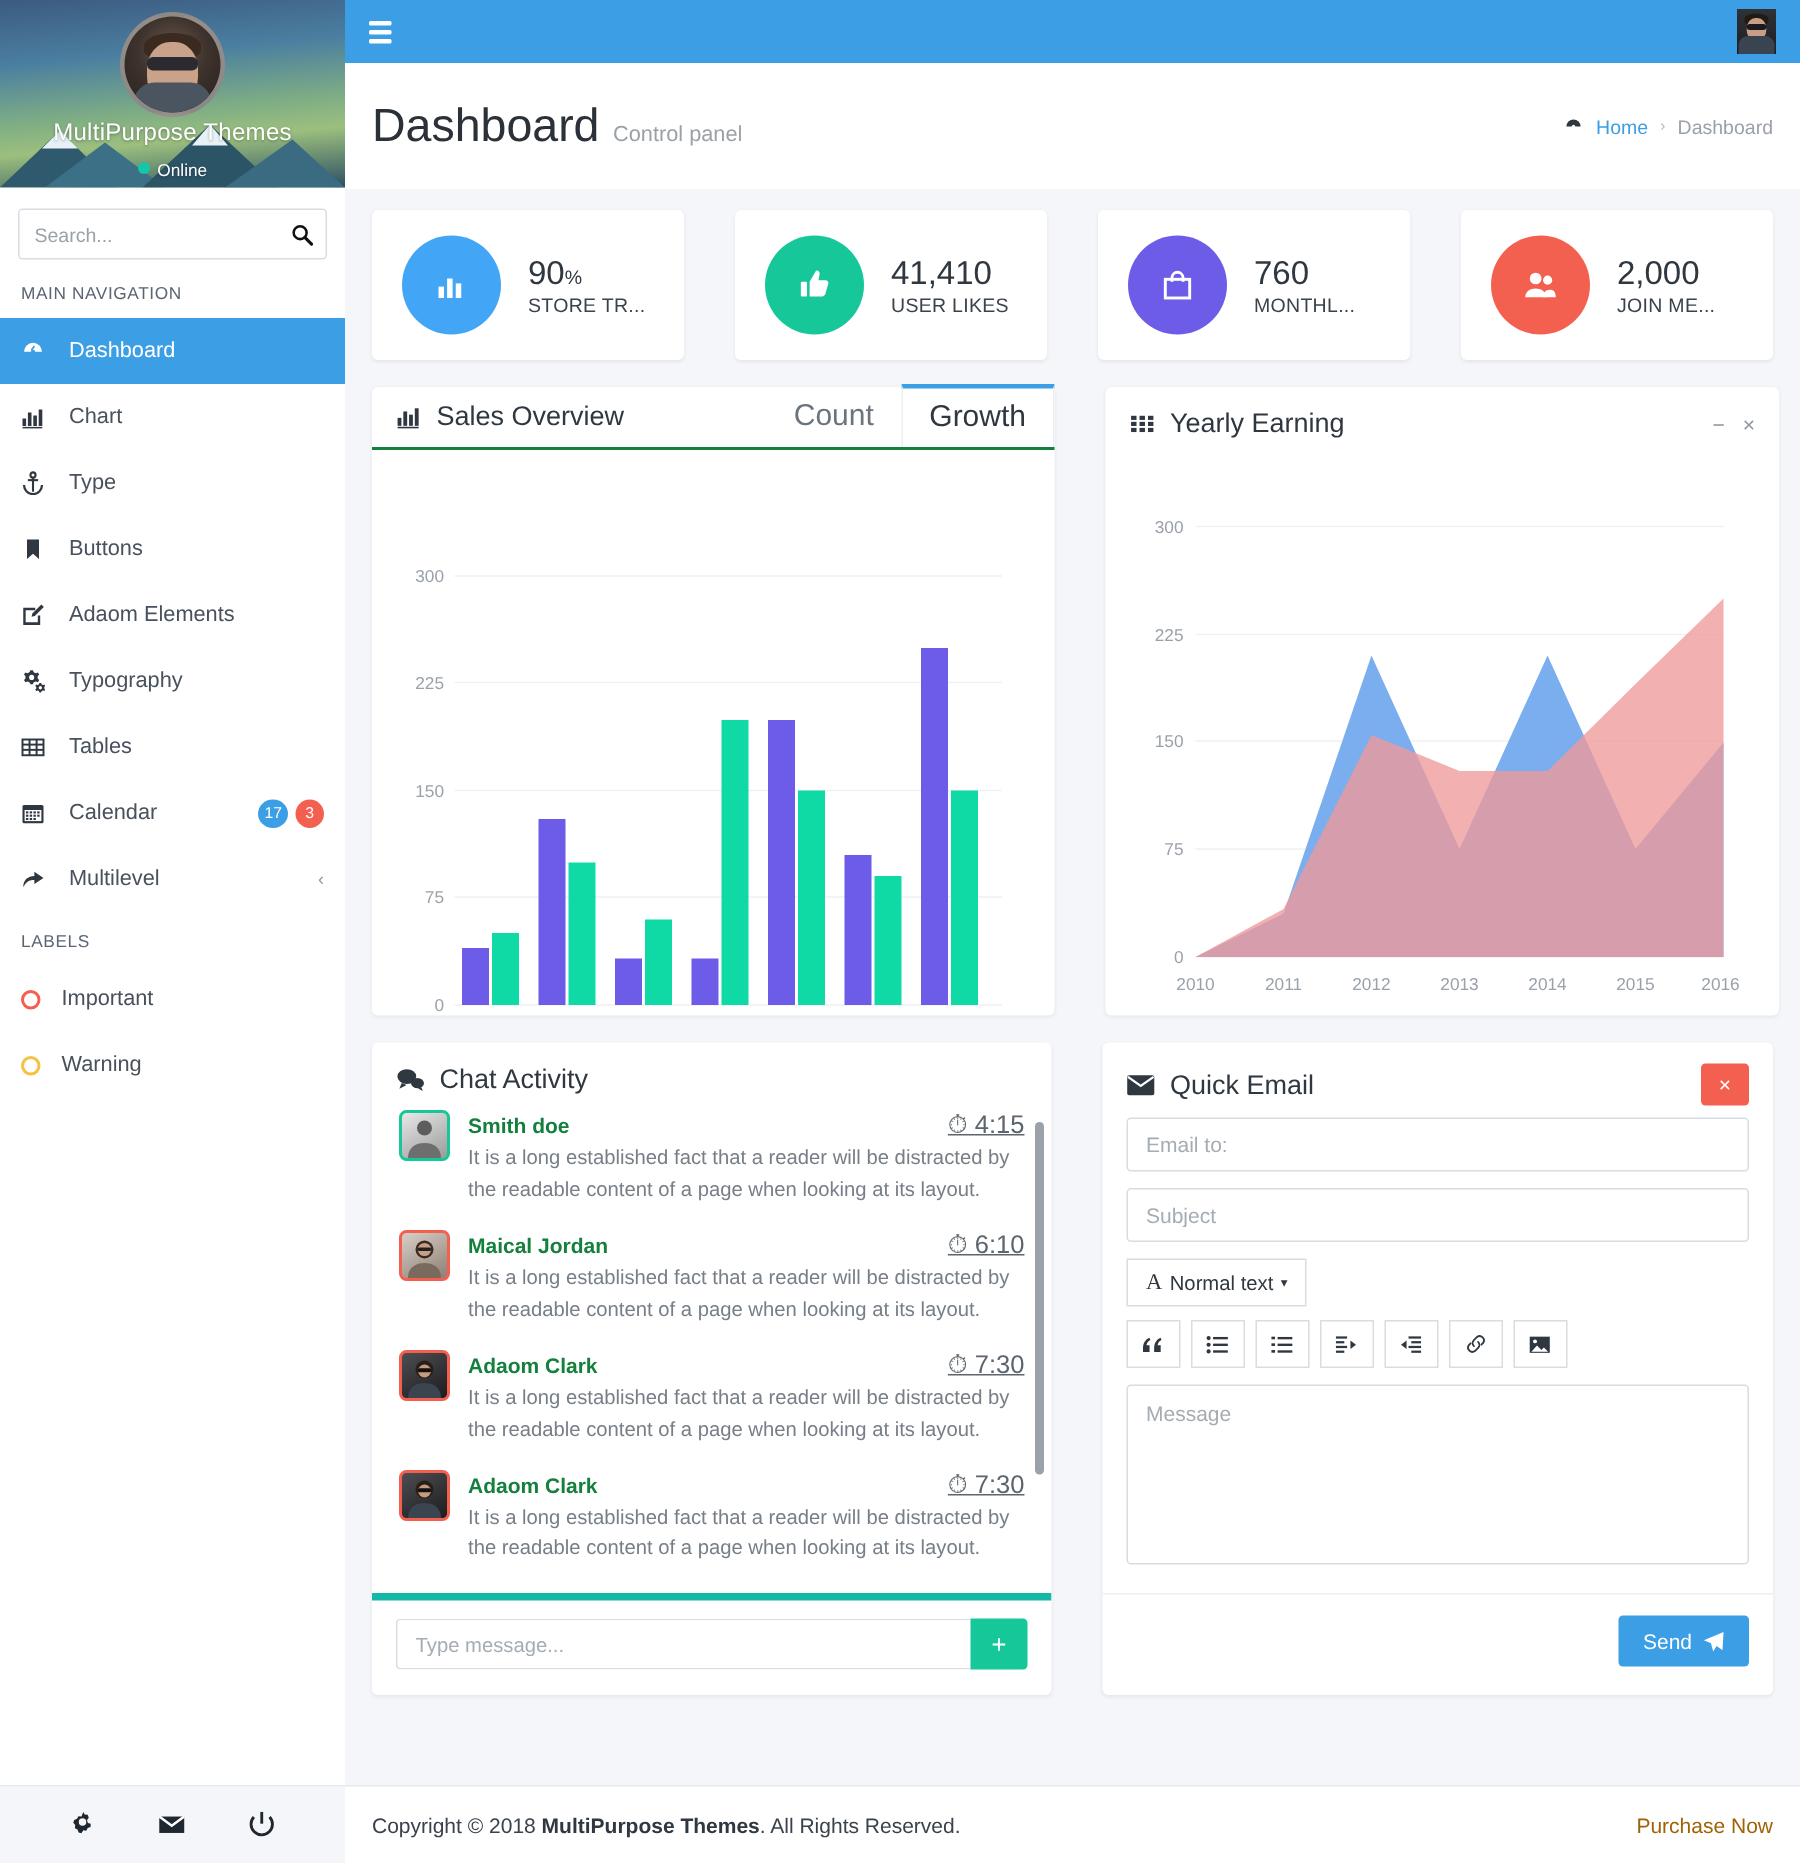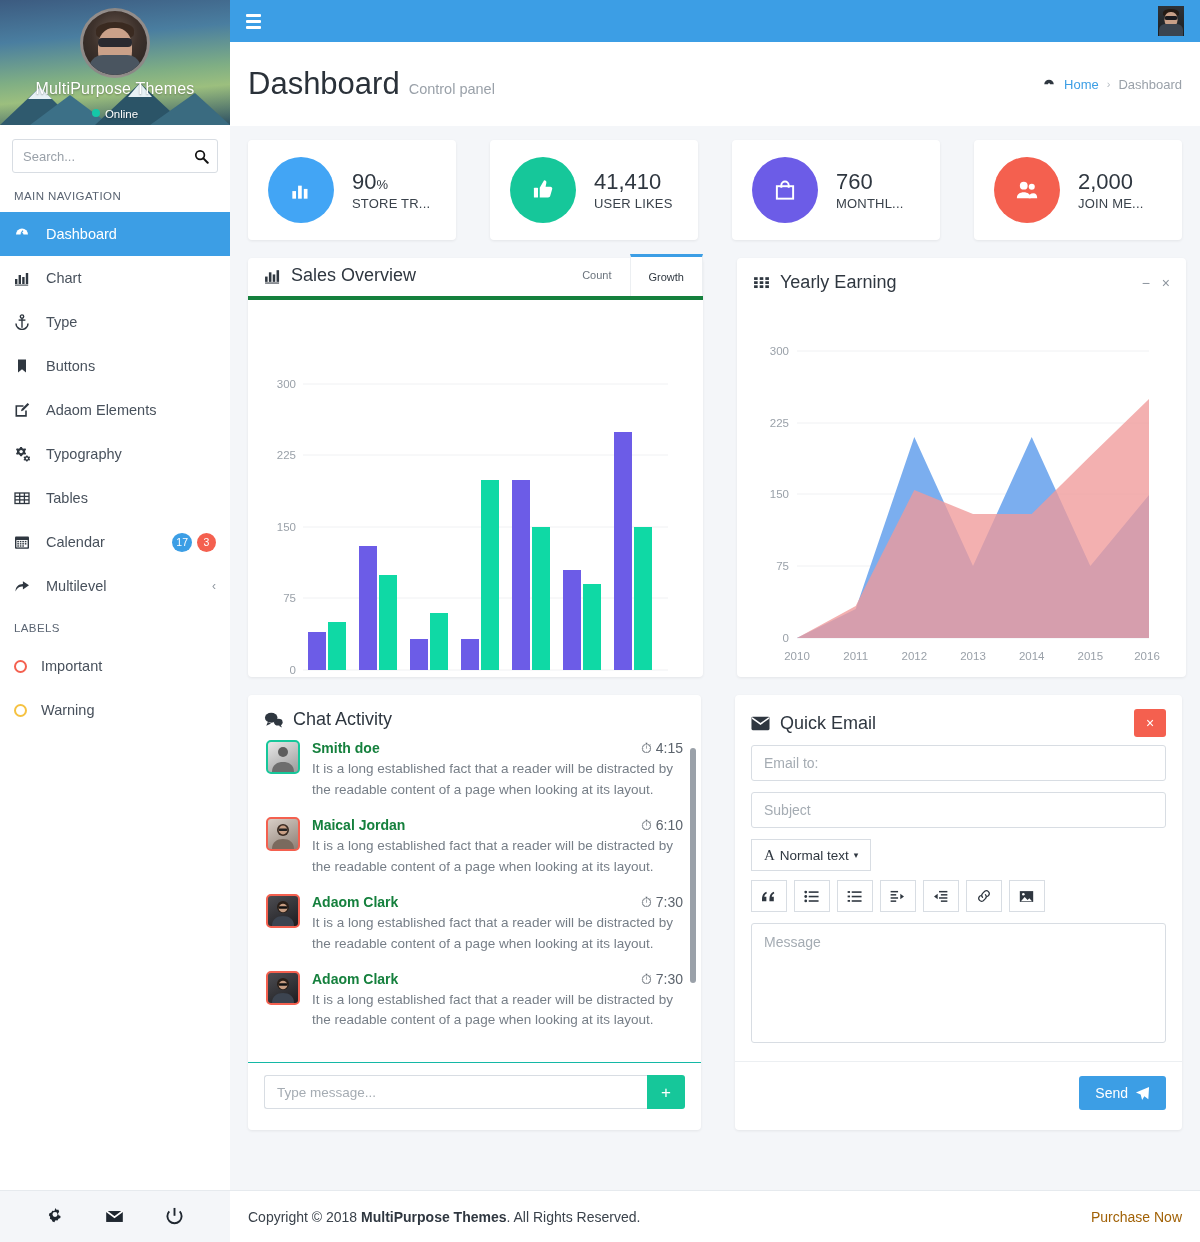--- a/index.html
+++ b/index.html
@@ -187,21 +187,21 @@
   }
   .panel-title {
     display: flex; align-items: center; gap: 10px;
     font-size: 18px; color: #2f3740;
   }
   .panel-icons { display: flex; align-items: center; gap: 12px; color: #8d959e; }
   .panel-icons span { cursor: pointer; font-size: 14px; }
 
   .tabs { display: flex; align-items: stretch; height: 42px; }
   .tab {
-    padding: 0 18px; display: flex; align-items: center; font-size: 11px;
+    padding: 0 18px; display: flex; align-items: center; font-size: 20px;
     color: #6b747d; cursor: pointer; background: transparent;
   }
   .tab.active {
     background: #fff; color: #2f3740; border-top: 3px solid #3c9ee5;
     border-left: 1px solid #eceff2; border-right: 1px solid #eceff2;
   }
 
   
   .chart-box { position: relative; }
 
@@ -210,29 +210,29 @@
     position: relative; height: 322px; overflow: hidden; padding: 0 18px 0 18px;
   }
   .chat-item { display: flex; gap: 12px; margin-bottom: 16px; }
   .chat-av {
     width: 34px; height: 34px; border-radius: 5px; flex: none; overflow: hidden;
     border: 2px solid; position: relative; background: #cfd3d6;
   }
   .chat-body { flex: 1; min-width: 0; }
   .chat-line1 { display: flex; align-items: baseline; justify-content: space-between; }
   .chat-name { font-size: 14px; color: #15803d; font-weight: bold; }
-  .chat-time { font-size: 14px; color: #5c646d; white-space: nowrap; }
+  .chat-time { font-size: 17px; color: #5c646d; white-space: nowrap; text-decoration: underline; }
   .chat-text { font-size: 13.5px; color: #767e87; line-height: 1.55; margin-top: 2px; }
   .chat-scroll {
     position: absolute; right: 5px; top: 8px; width: 6px; height: 235px;
     background: #9aa1a9; border-radius: 3px;
   }
   .chat-input-row {
     display: flex; padding: 12px 16px 16px 16px; gap: 0;
-    border-top: 1px solid #14b8a6;
+    border-top: 5px solid #14b8a6;
   }
   .chat-input {
     flex: 1; height: 34px; border: 1px solid #d8dde3; border-right: 0;
     border-radius: 3px 0 0 3px; padding: 0 12px; font-size: 13.5px;
     outline: none; color: #555; font-family: "Liberation Sans", sans-serif;
   }
   .chat-input::placeholder { color: #a5acb3; }
   .chat-send {
     width: 38px; height: 34px; border: 0; background: #16c79a; color: #fff;
     border-radius: 0 3px 3px 0; cursor: pointer; font-size: 17px; line-height: 1;
@@ -558,21 +558,21 @@
         <div>
           <div class="stat-num"><span>2,000</span><span class="pct"></span></div>
           <div class="stat-label">JOIN ME...</div>
         </div>
       </div>
     </div>
 
     <div class="row" style="margin-top:18px">
 
       <section class="panel" style="width:455px;height:419px">
-        <div style="display:flex;align-items:flex-end;justify-content:space-between;height:42px;border-bottom:4px solid #15803d">
+        <div style="display:flex;align-items:flex-end;justify-content:space-between;height:42px;border-bottom:2px solid #15803d">
           <div class="panel-title" style="padding:0 0 10px 16px">
             <svg width="17" height="17" viewBox="0 0 16 16">
                 <rect x="1" y="9" width="2.4" height="5" fill="#2f3740"></rect>
                 <rect x="4.6" y="5" width="2.4" height="9" fill="#2f3740"></rect>
                 <rect x="8.2" y="7" width="2.4" height="7" fill="#2f3740"></rect>
                 <rect x="11.8" y="3" width="2.4" height="11" fill="#2f3740"></rect>
                 <rect x="1" y="14.6" width="13.2" height="1" fill="#2f3740"></rect>
               </svg>
             <span>Sales Overview</span>
           </div>

